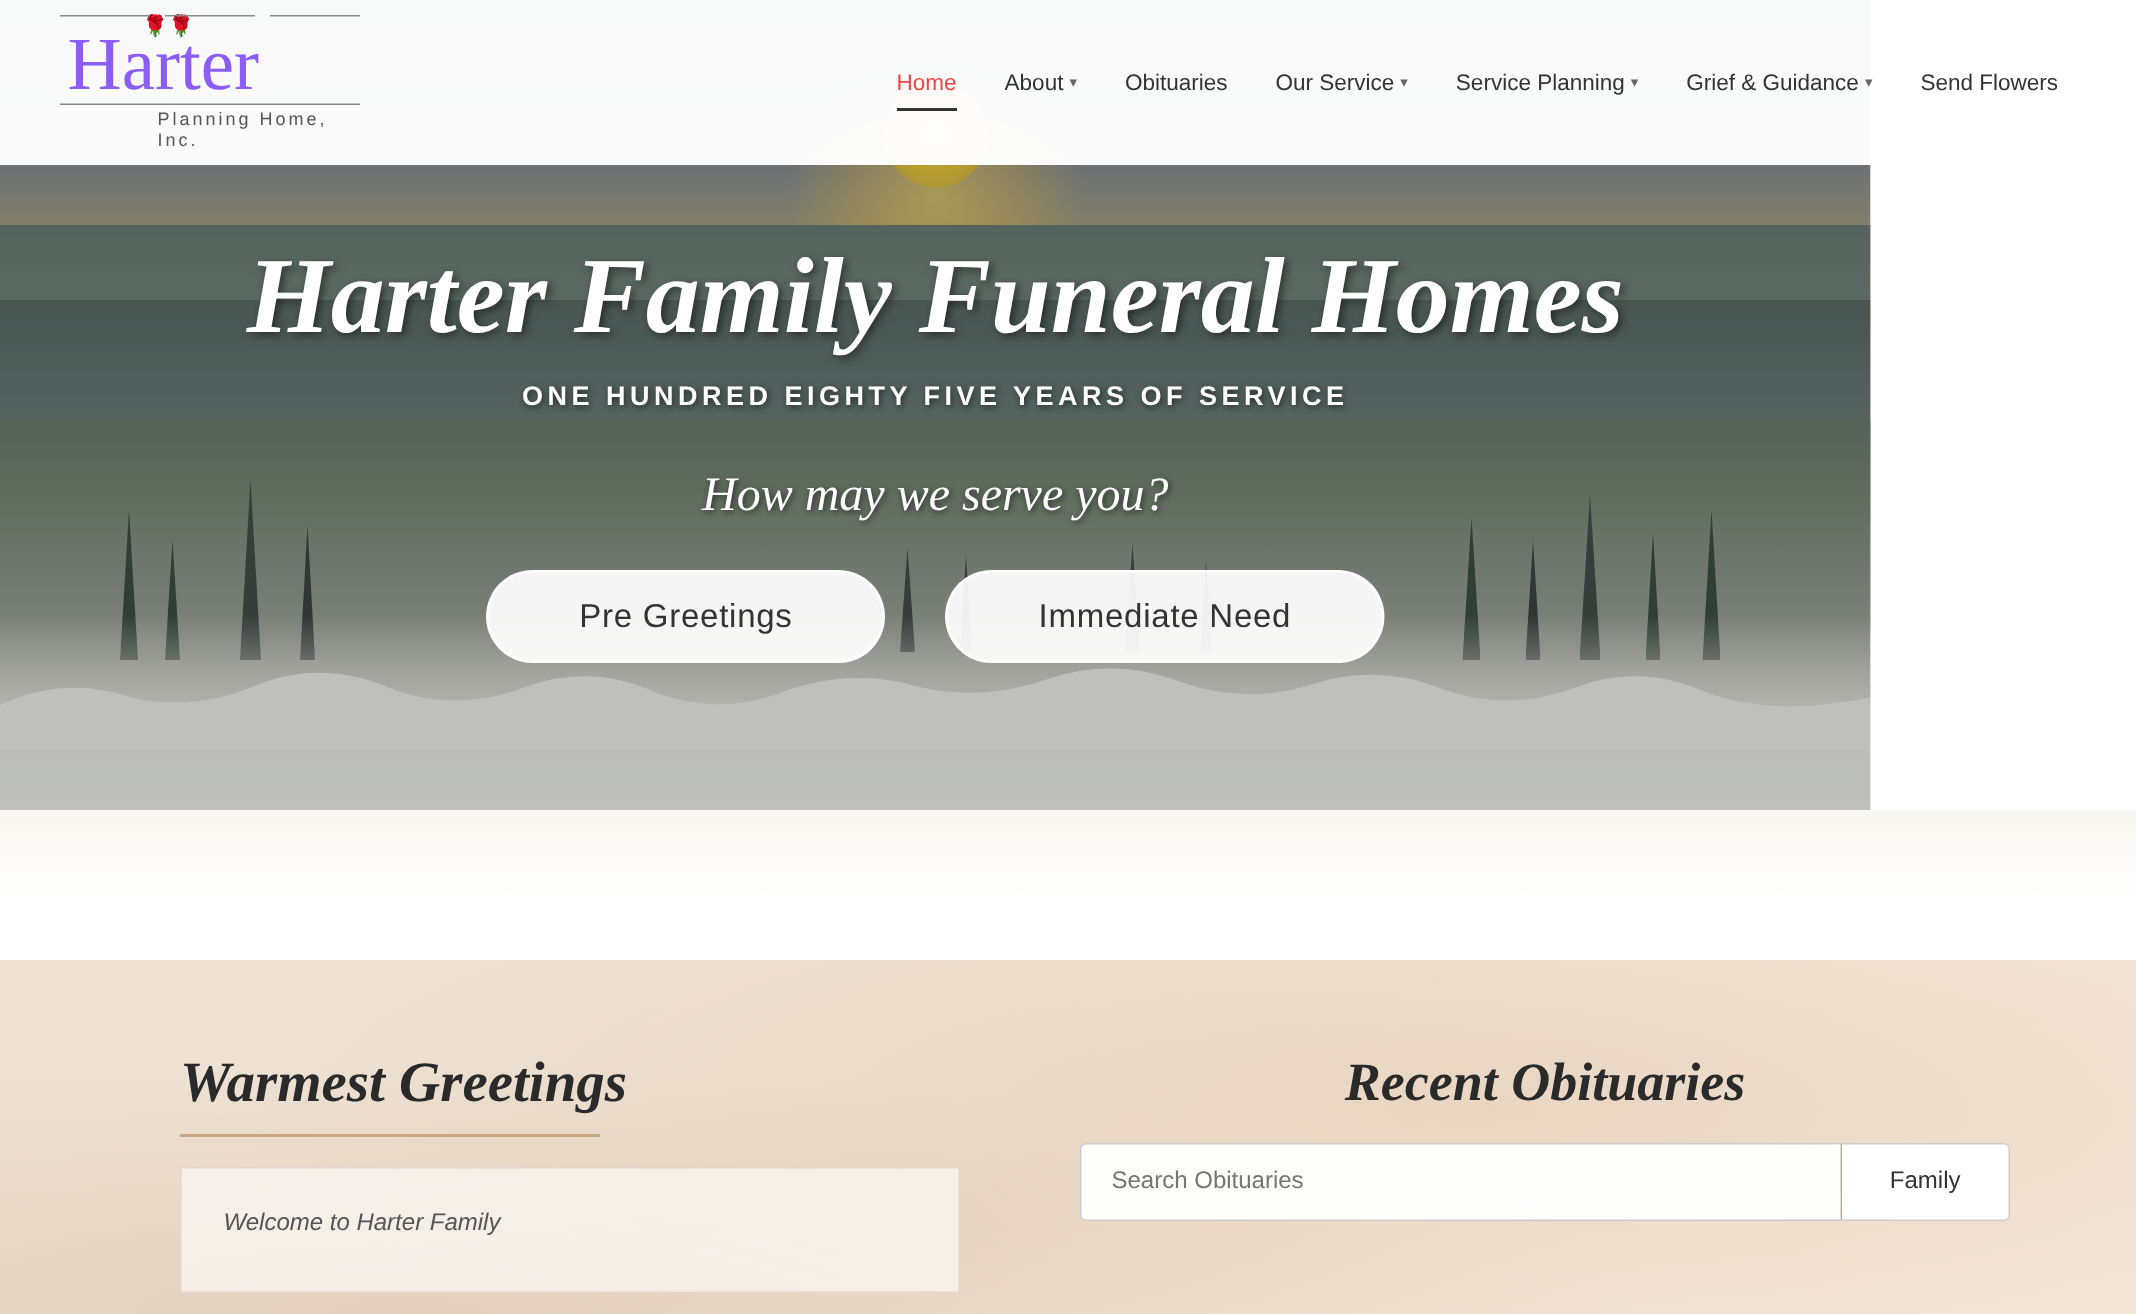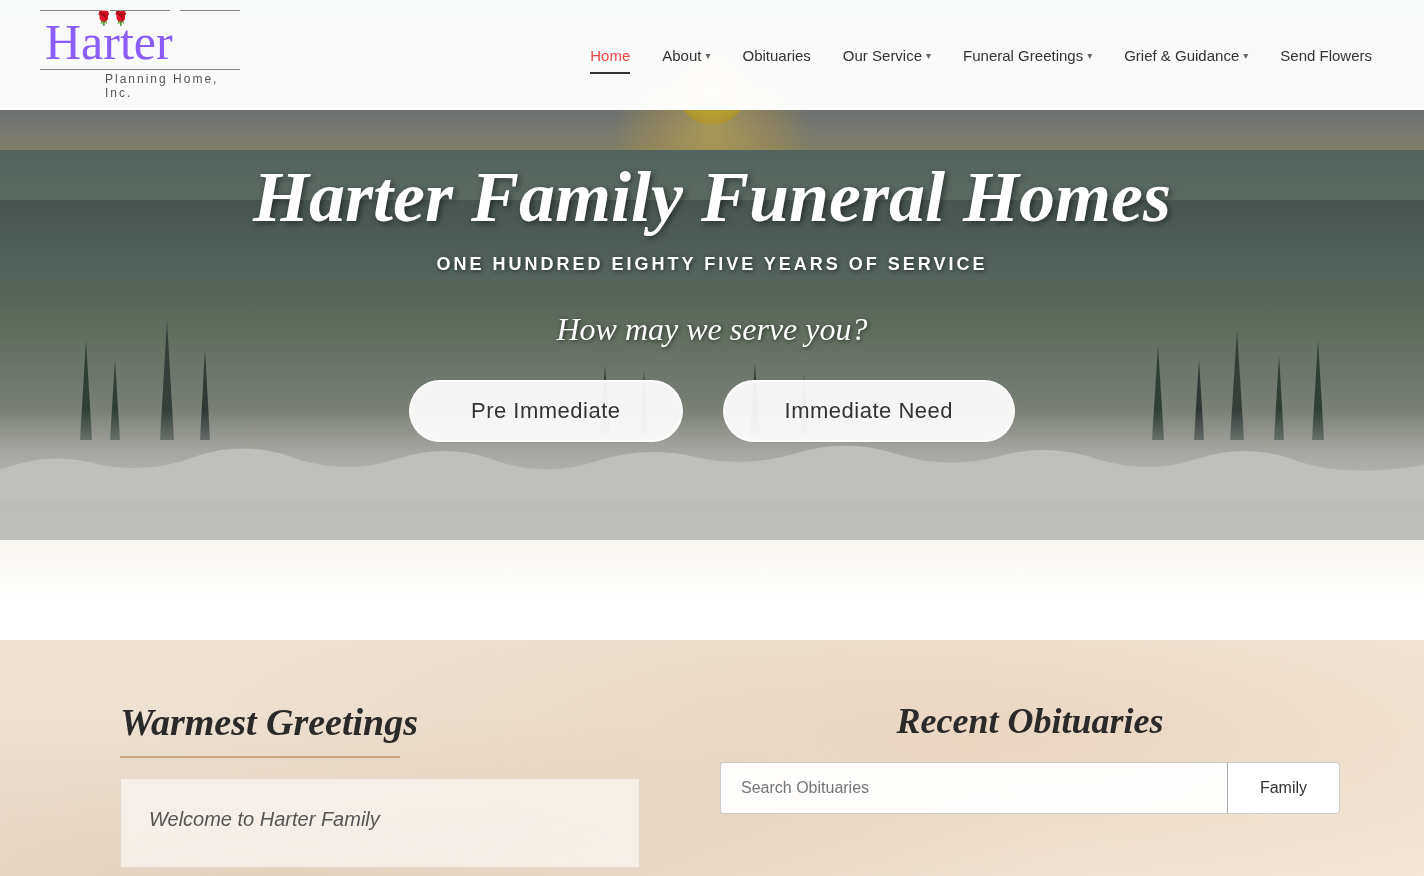--- a/index.html
+++ b/index.html
@@ -54,21 +54,21 @@
       background: #333;
     }
     .nav-item .chevron {
       font-size: 10px;
       color: #666;
     }
 
     
     .hero {
       position: relative;
-      width: 1424px;
+      width: 1247px;
       height: 540px;
       overflow: hidden;
     }
 
     
     .hero-overlay {
       position: absolute;
       top: 0; left: 0; right: 0; bottom: 0;
       background: rgba(20,30,40,0.25);
     }
@@ -171,21 +171,21 @@
       background: rgba(255,255,255,0.6);
       border: 1px solid rgba(200,180,160,0.4);
       padding: 24px 28px;
       font-family: Arial, sans-serif;
       font-size: 15px;
       color: #444;
       line-height: 1.6;
     }
     .welcome-box-title {
       font-style: italic;
-      font-size: 20px;
+      font-size: 16px;
       color: #555;
       margin-bottom: 8px;
     }
 
     
     .obituaries-title {
       font-family: 'Times New Roman', Times, serif;
       font-size: 36px;
       font-style: italic;
       color: #2a2a2a;
@@ -246,21 +246,21 @@
       <span class="chevron">▾</span>
     </a>
     <a class="nav-item">
       <span>Obituaries</span>
     </a>
     <a class="nav-item">
       <span>Our Service</span>
       <span class="chevron">▾</span>
     </a>
     <a class="nav-item">
-      <span>Funeral Greetings</span>
+      <span>Service Planning</span>
       <span class="chevron">▾</span>
     </a>
     <a class="nav-item">
       <span>Grief &amp; Guidance</span>
       <span class="chevron">▾</span>
     </a>
     <a class="nav-item">
       <span>Send Flowers</span>
     </a>
   </nav>
@@ -304,21 +304,21 @@
     </svg>
   </div>
 
   <div class="hero-overlay"></div>
 
   <div class="hero-content">
     <h1 class="hero-title">Harter Family Funeral Homes</h1>
     <p class="hero-subtitle">ONE HUNDRED EIGHTY FIVE YEARS OF SERVICE</p>
     <p class="hero-question">How may we serve you?</p>
     <div class="hero-buttons">
-      <button class="hero-btn">Pre Immediate</button>
+      <button class="hero-btn">Pre Greetings</button>
       <button class="hero-btn">Immediate Need</button>
     </div>
   </div>
 </div>
 
 <div style="width:1424px; height:100px; background:white; position:relative; overflow:hidden;">
 
   <div style="position:absolute; top:0; left:0; right:0; height:60px; background:linear-gradient(180deg, rgb(248,246,240) 0%, white 100%);"></div>
 </div>
 

